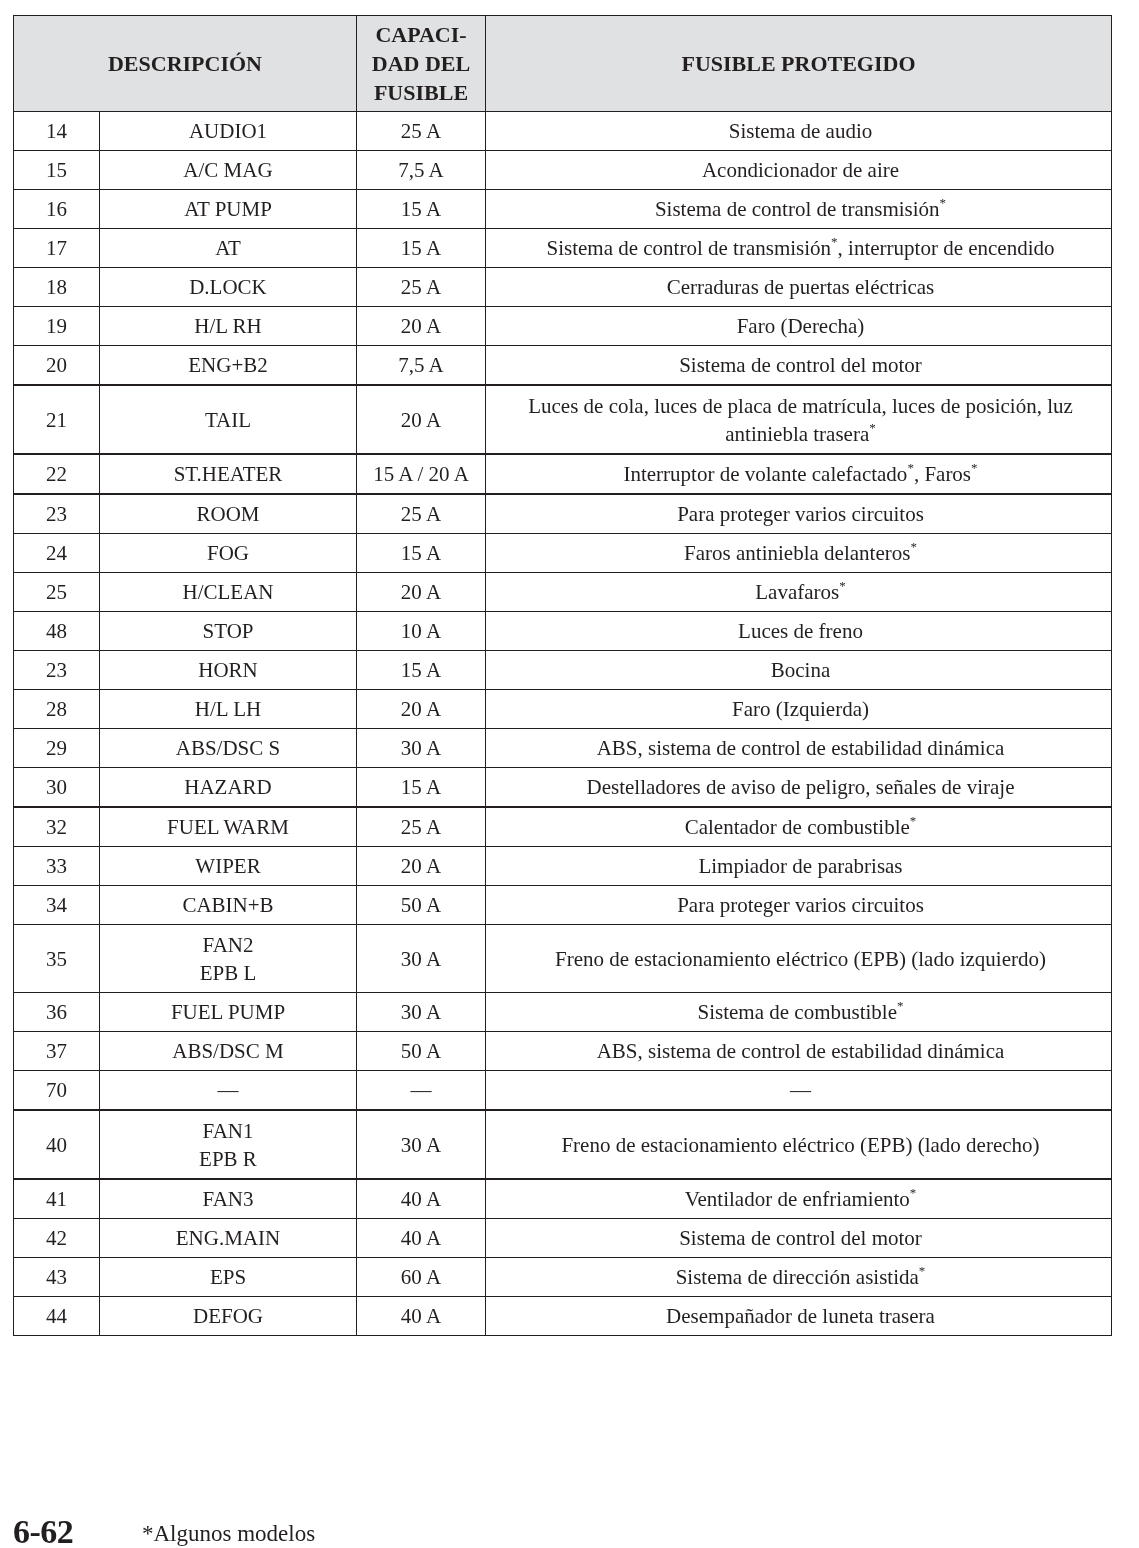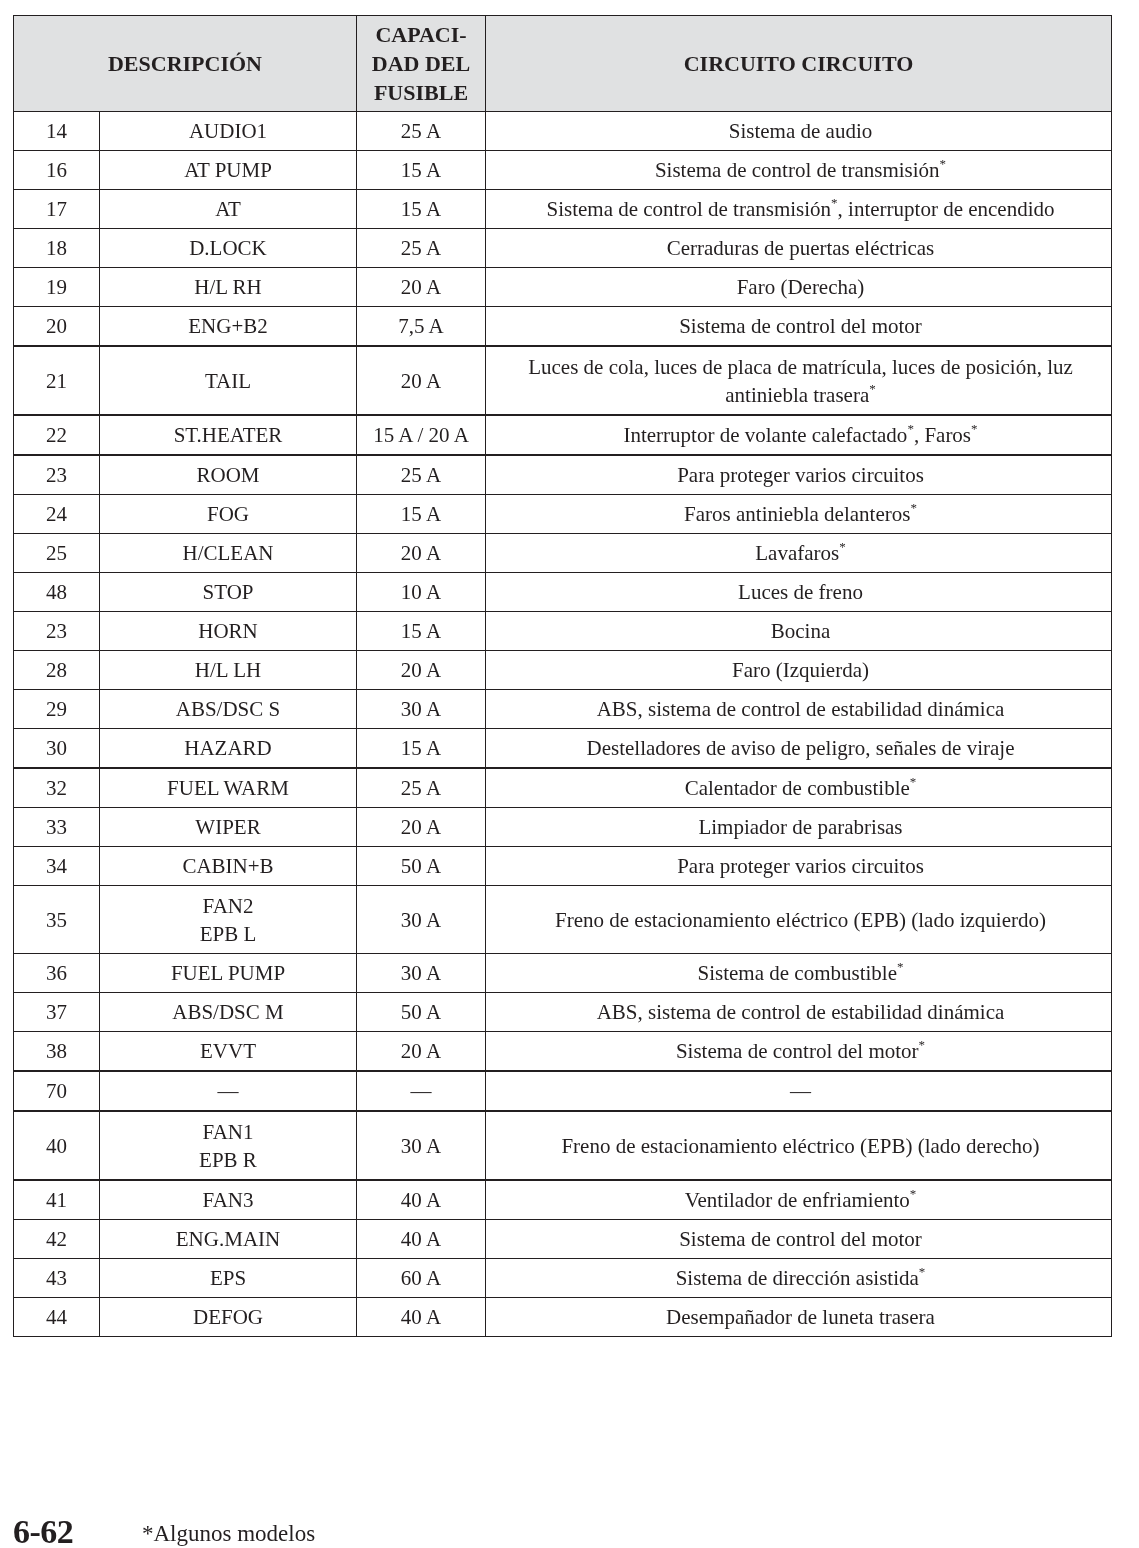--- a/index.html
+++ b/index.html
@@ -44,29 +44,35 @@
   <colgroup>
     <col class="c-num">
       <col class="c-name">
       <col class="c-cap">
       <col class="c-circ">
   </colgroup>
   <thead>
     <tr>
       <th colspan="2">DESCRIPCIÓN</th>
       <th><span id="cap-header">CAPACI-<br>DAD DEL<br>FUSIBLE</span></th>
-      <th>CIRCUITO CIRCUITO</th>
+      <th>FUSIBLE PROTEGIDO</th>
     </tr>
   </thead>
   <tbody id="fuse-body">
       <tr>
         <td>14</td>
         <td>AUDIO1</td>
         <td>25 A</td>
         <td class="circ">Sistema de audio</td>
+      </tr>
+      <tr>
+        <td>15</td>
+        <td>A/C MAG</td>
+        <td>7,5 A</td>
+        <td class="circ">Acondicionador de aire</td>
       </tr>
       <tr>
         <td>16</td>
         <td>AT PUMP</td>
         <td>15 A</td>
         <td class="circ">Sistema de control de transmisión<sup class="star">*</sup></td>
       </tr>
       <tr>
         <td>17</td>
         <td>AT</td>
@@ -179,26 +185,20 @@
         <td>36</td>
         <td>FUEL PUMP</td>
         <td>30 A</td>
         <td class="circ">Sistema de combustible<sup class="star">*</sup></td>
       </tr>
       <tr>
         <td>37</td>
         <td>ABS/DSC M</td>
         <td>50 A</td>
         <td class="circ">ABS, sistema de control de estabilidad dinámica</td>
-      </tr>
-      <tr class="thick-bottom">
-        <td>38</td>
-        <td>EVVT</td>
-        <td>20 A</td>
-        <td class="circ">Sistema de control del motor<sup class="star">*</sup></td>
       </tr>
       <tr class="thick-bottom">
         <td>70</td>
         <td>—</td>
         <td>—</td>
         <td class="circ circ-center">—</td>
       </tr>
       <tr class="thick-bottom tall">
         <td>40</td>
         <td>FAN1<br>EPB R</td>

